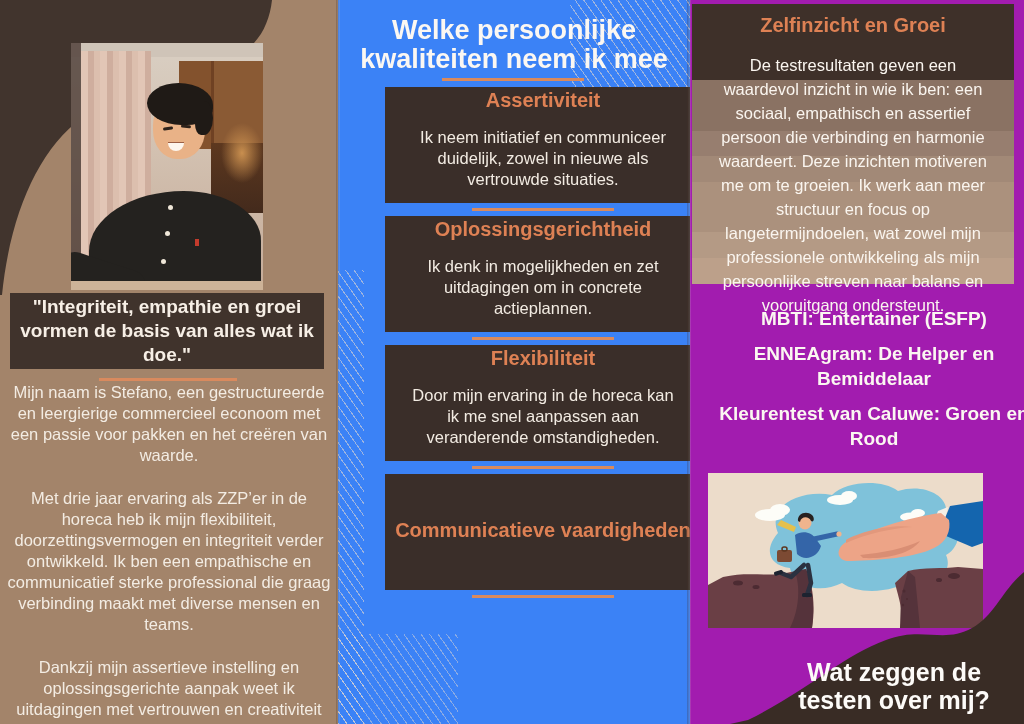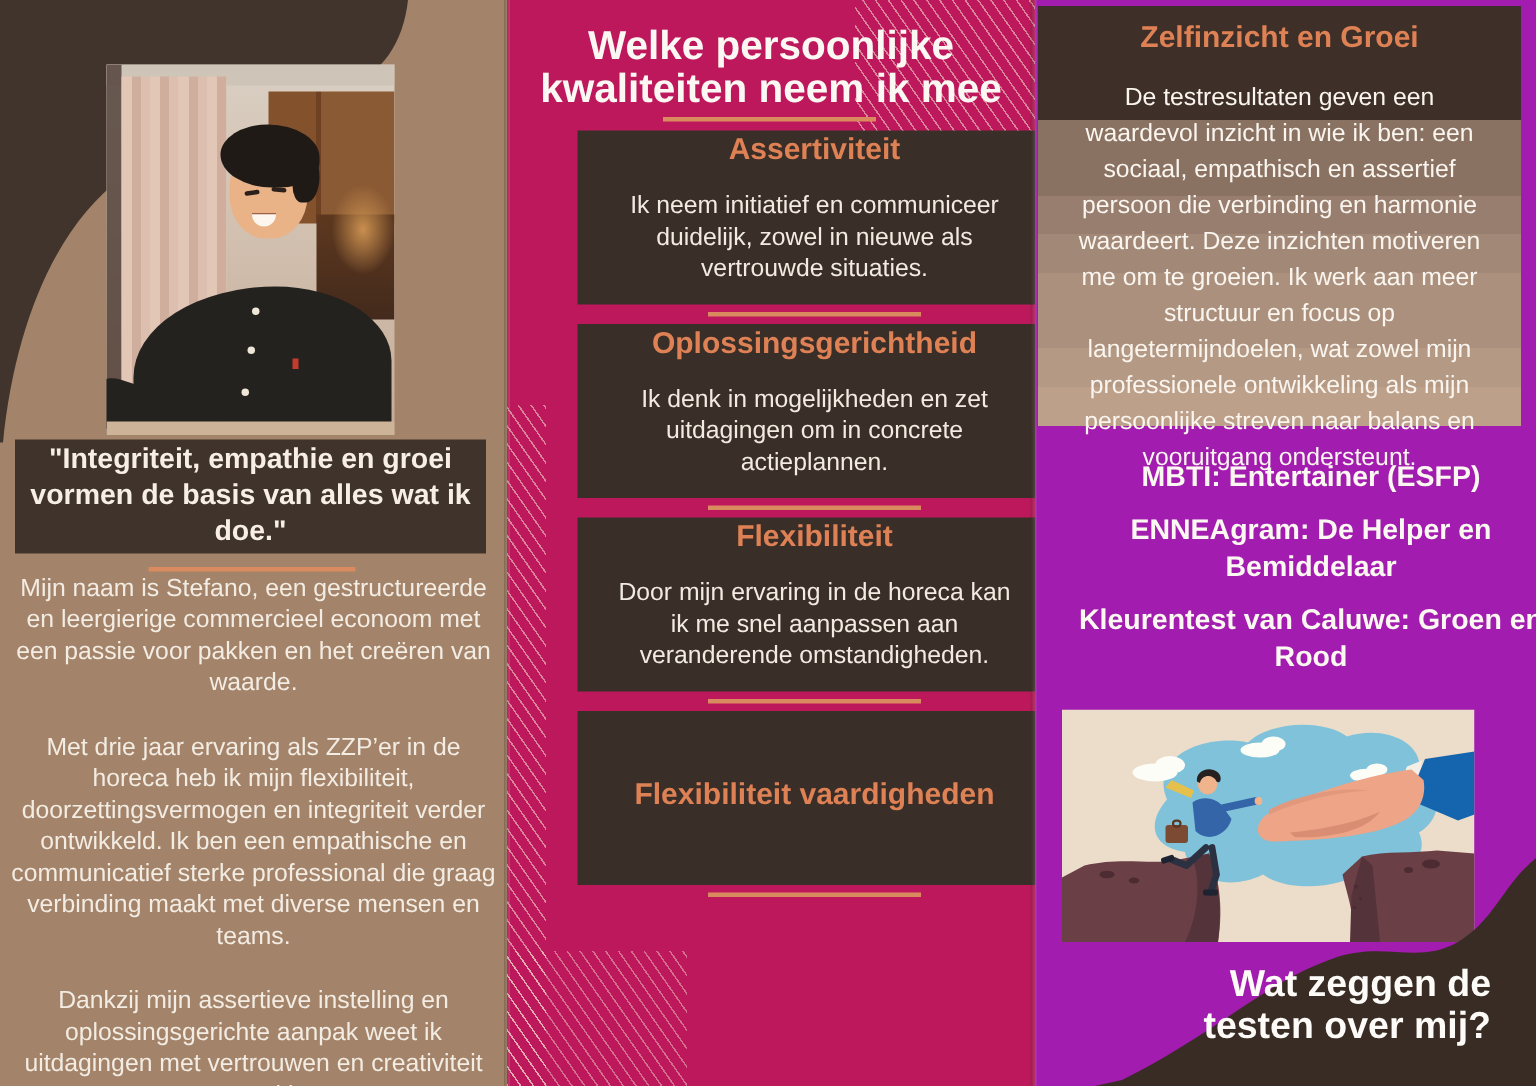--- a/index.html
+++ b/index.html
@@ -64,21 +64,21 @@
     background:#40332c;display:flex;align-items:center;justify-content:center;
   }
   .quote-box p{
     margin:0;padding:0 8px;color:#f7efe6;font-weight:bold;font-size:19px;line-height:24px;text-align:center;
   }
   .left-divider{position:absolute;left:99px;top:378px;width:138px;height:3px;background:#d98a5e;}
   .bio{position:absolute;left:6px;top:382px;width:326px;text-align:center;color:#f3ece3;font-size:16.5px;line-height:21px;}
   .bio p{margin:0 0 22px 0;}
 
   
-  .panel-mid{left:338px;width:352px;background:#be185d;}
+  .panel-mid{left:338px;width:352px;background:#3b82f6;}
   .hatch{position:absolute;pointer-events:none;
     background:repeating-linear-gradient(55deg,rgba(240,222,204,.55) 0 1px,rgba(240,222,204,0) 1px 7px);}
   .hatch-top{right:0;top:0;width:120px;height:140px;}
   .hatch-left{left:0;top:270px;width:26px;height:454px;}
   .hatch-bottom{left:0;bottom:0;width:120px;height:90px;opacity:.8;}
   .mid-title{
     position:absolute;left:0;top:16px;width:100%;margin:0;text-align:center;
     color:#fbf7f2;font-size:27px;line-height:29px;font-weight:bold;
   }
   .mid-underline{position:absolute;left:104px;top:78px;width:142px;height:3px;background:#d98a5e;}
@@ -101,21 +101,21 @@
       #3e3029 0 76px,#8a7263 76px 127px,#977e6f 127px 152px,#a28977 152px 178px,
       #ab917d 178px 228px,#b49a85 228px 254px,#bca08a 254px 100%);
   }
   .insight h2{margin:0 0 6px 0;color:#de8154;font-size:20px;font-weight:bold;}
   .insight p{margin:16px;color:#faf5ef;font-size:16.5px;line-height:24px;}
   .tests{position:absolute;left:29px;top:306px;width:310px;text-align:center;}
   .tests p{margin:0 0 10px 0;color:#fbf7f1;font-weight:bold;font-size:19px;line-height:25px;}
   .illu{position:absolute;left:18px;top:473px;width:275px;height:155px;}
   .wave{position:absolute;left:0;bottom:0;width:334px;height:160px;}
   .bottom-title{
-    position:absolute;right:14px;bottom:10px;width:232px;margin:16px;text-align:right;
+    position:absolute;right:14px;bottom:10px;width:232px;margin:0;text-align:center;
     color:#fdfbf8;font-size:25px;line-height:28px;font-weight:bold;
   }
 
   
   .fold{position:absolute;top:0;bottom:0;width:4px;
     background:linear-gradient(to right,rgba(55,35,25,.28),rgba(255,255,255,.14));}
   .fold-1{left:336px;}
   .fold-2{left:687px;}
 </style>
 </head>
@@ -179,21 +179,21 @@
         <h2>Oplossingsgerichtheid</h2>
         <p>Ik denk in mogelijkheden en zet uitdagingen om in concrete actieplannen.</p>
       </div>
       <div class="card-sep"></div>
       <div class="card">
         <h2>Flexibiliteit</h2>
         <p>Door mijn ervaring in de horeca kan ik me snel aanpassen aan veranderende omstandigheden.</p>
       </div>
       <div class="card-sep"></div>
       <div class="card">
-        <h2>Flexibiliteit vaardigheden</h2>
+        <h2>Communicatieve vaardigheden</h2>
       </div>
       <div class="card-sep"></div>
     </div>
   </section>
 
   <section class="panel panel-right">
     <div class="insight">
       <h2>Zelfinzicht en Groei</h2>
       <p>De testresultaten geven een waardevol inzicht in wie ik ben: een sociaal, empathisch en assertief persoon die verbinding en harmonie waardeert. Deze inzichten motiveren me om te groeien. Ik werk aan meer structuur en focus op langetermijndoelen, wat zowel mijn professionele ontwikkeling als mijn persoonlijke streven naar balans en vooruitgang ondersteunt.</p>
     </div>

